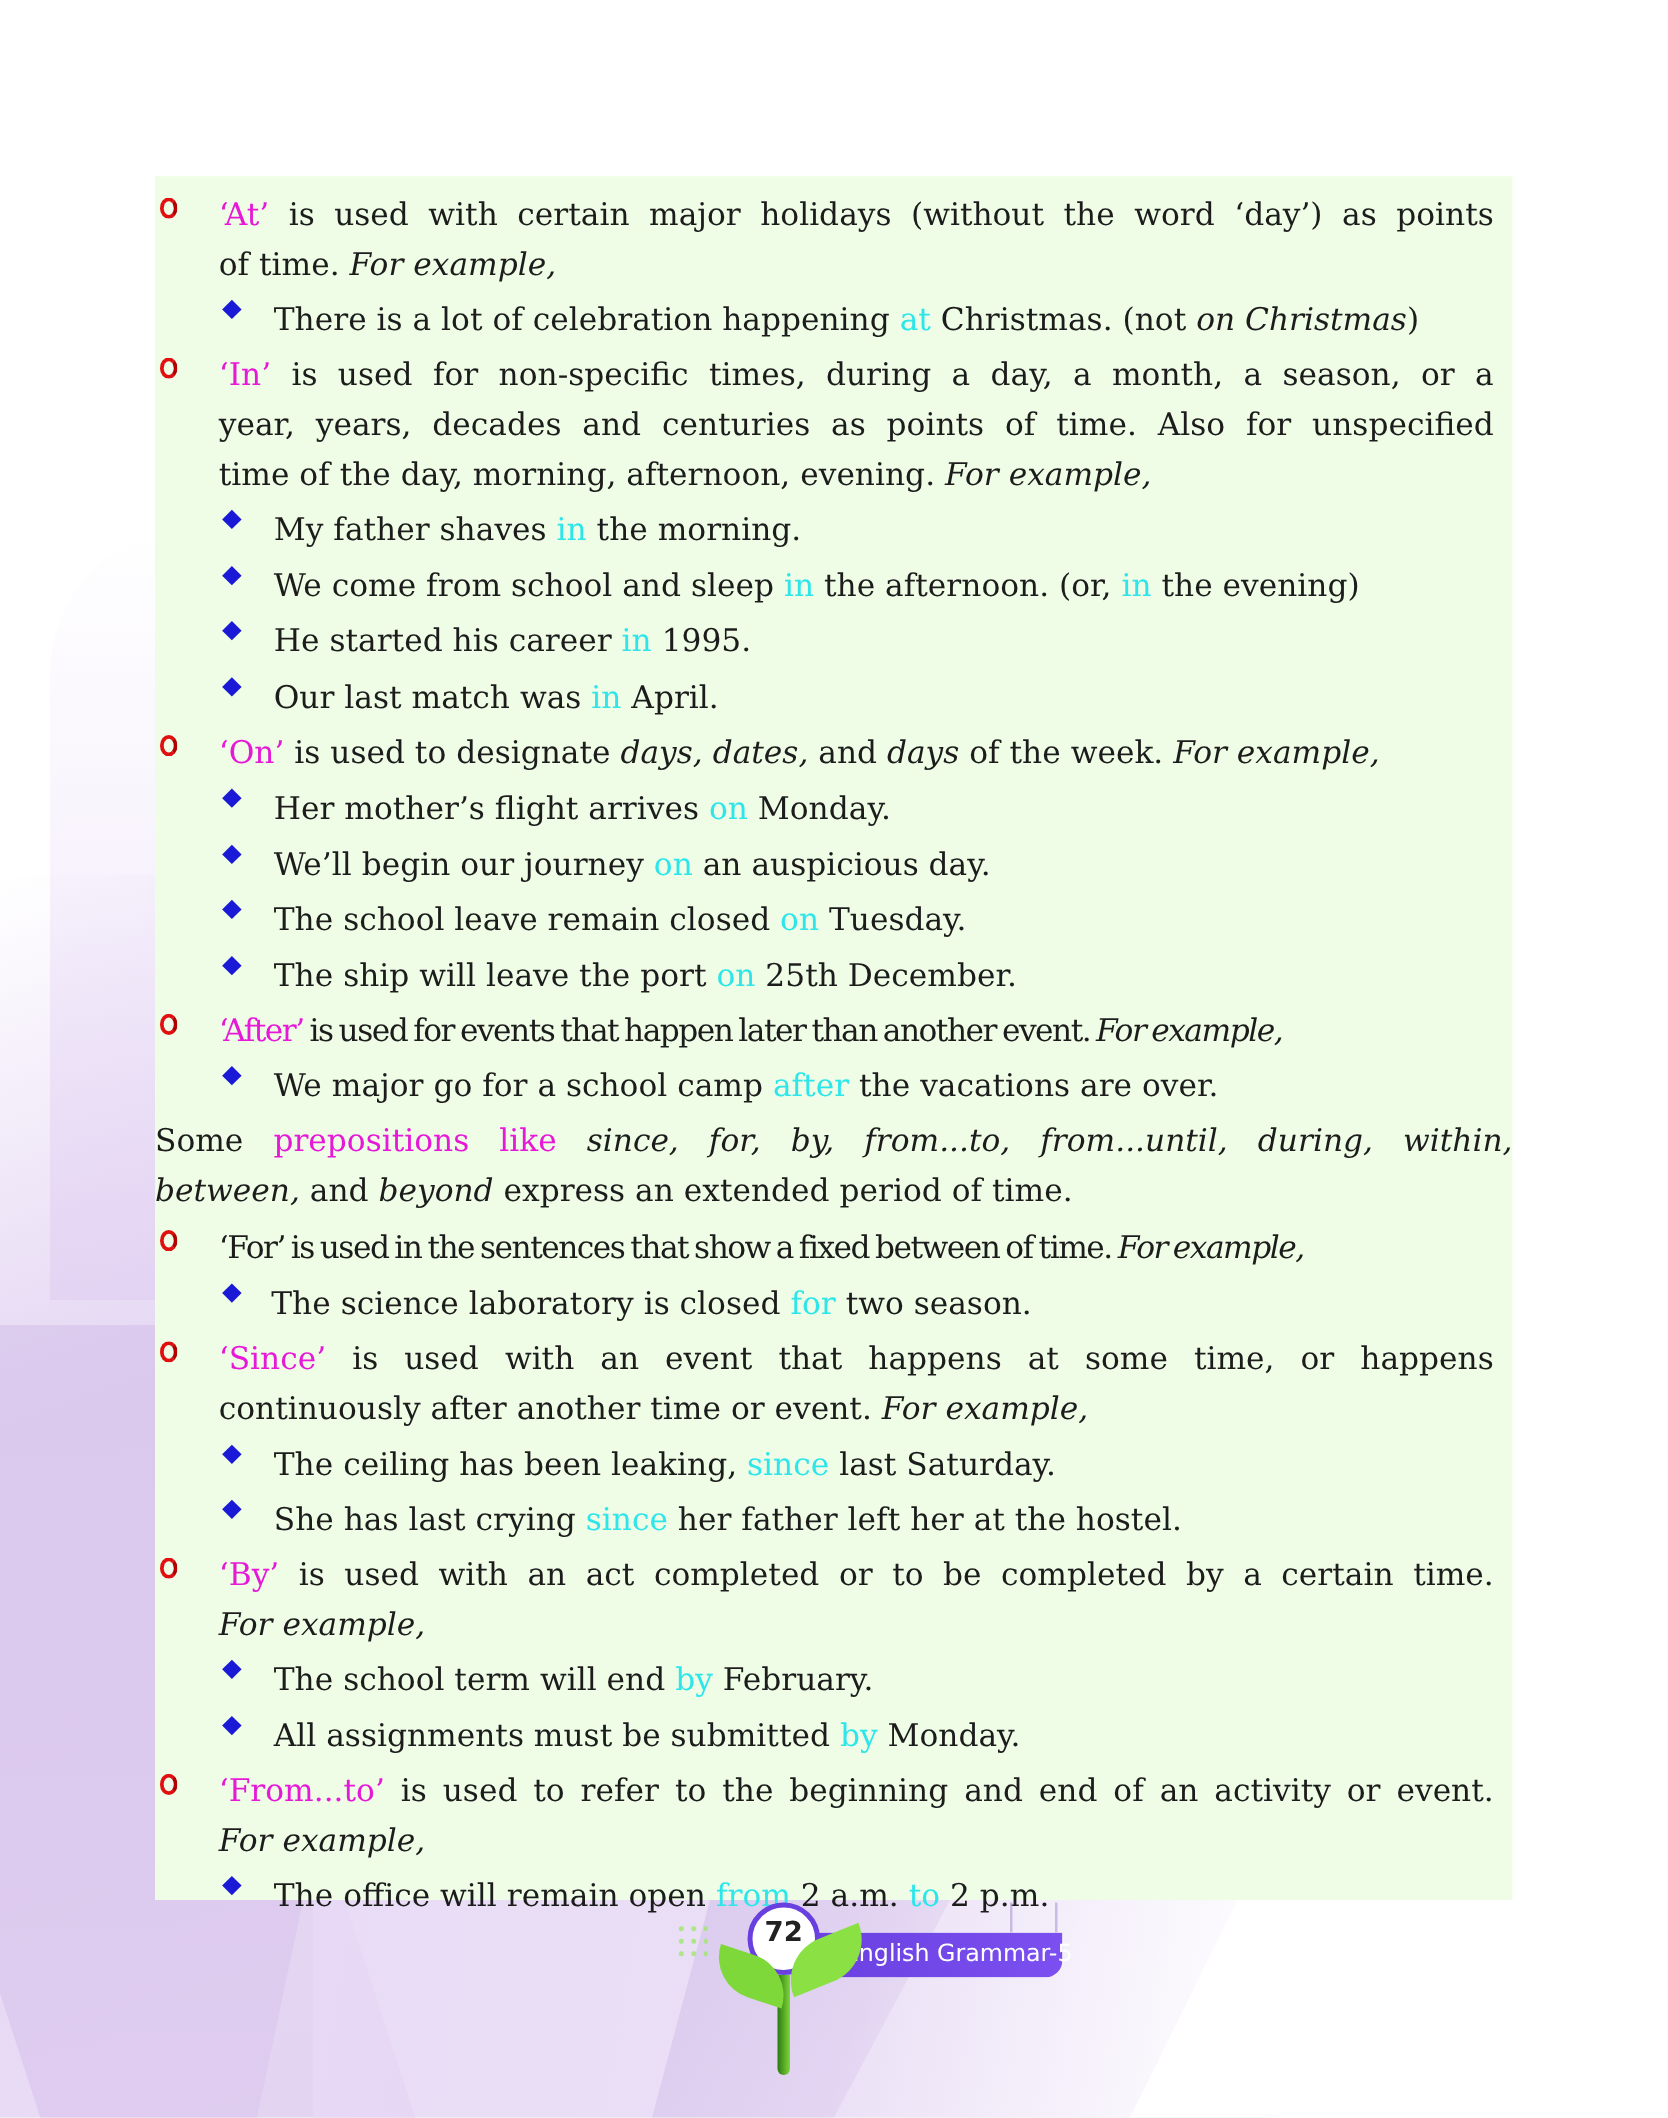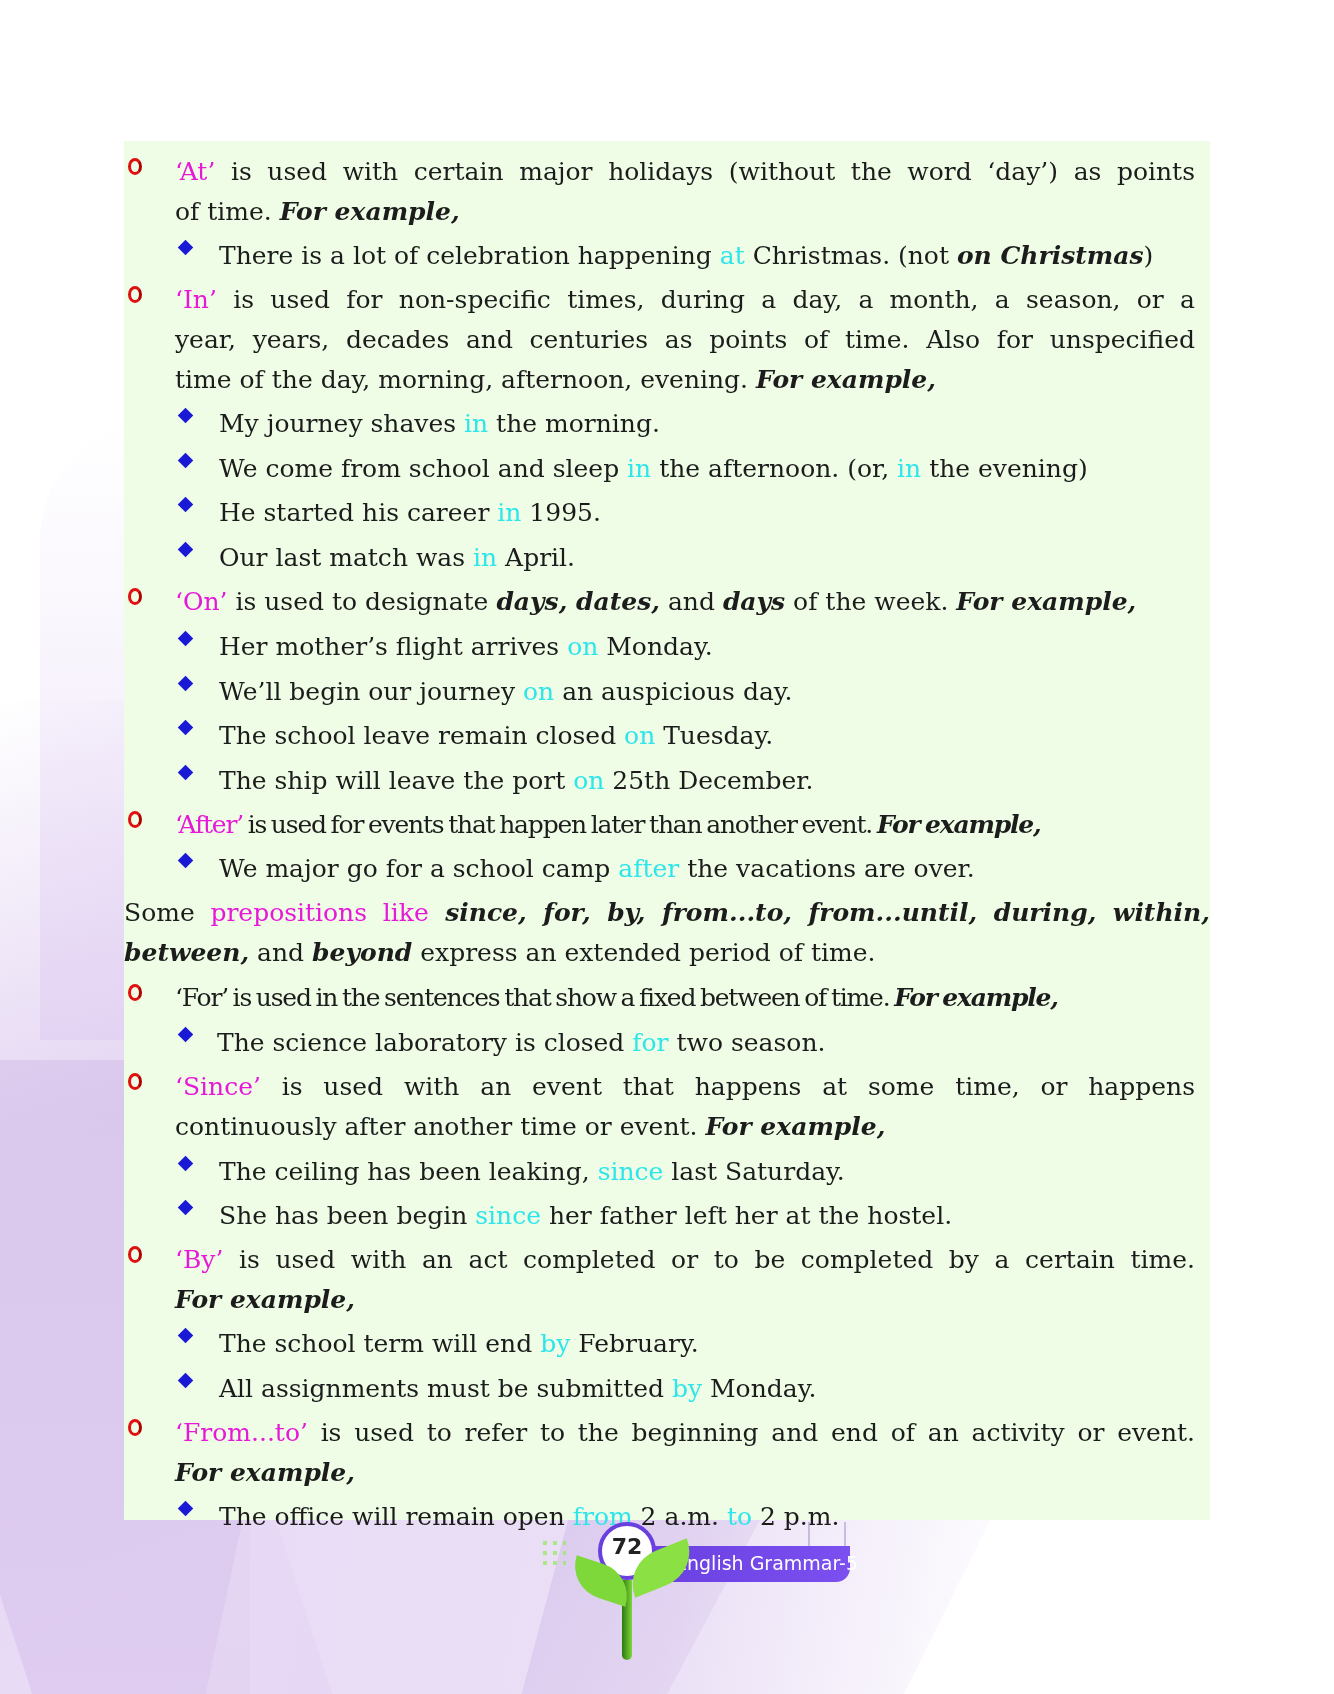--- a/index.html
+++ b/index.html
@@ -43,21 +43,21 @@
     position:absolute; width:14px; height:17px; border:3px solid #e01010;
     border-radius:50%; box-sizing:border-box;
     border-right-color:#b00000;
   }
   .diam {
     position:absolute; width:11px; height:11px; background:#1a1ad6;
     transform:rotate(45deg);
   }
   .mag { color:#e619d8; }
   .cyan { color:#2ee6ea; }
-  i { font-style:italic;font-weight:bold; }
+  i { font-style:italic; }
   .cond { letter-spacing:-1.2px; word-spacing:-2px; }
 
   
   .footer { position:absolute; left:490px; top:1520px; width:380px; height:170px; }
   .banner {
     position:absolute; left:150px; top:26px; width:210px; height:36px;
     background:linear-gradient(90deg,#6a3fe0,#7b4ff0);
     border-radius:0 0 14px 0;
     clip-path:polygon(4% 0,100% 0,100% 100%,0 100%);
   }
@@ -99,21 +99,21 @@
   <div class="line rule-text justify" style="top:4px"><span class="mag">‘At’</span><span> is used with certain major holidays (without the word ‘day’) as points</span></div>
   <div class="line rule-text" style="top:44px"><span>of time. </span><i>For example,</i></div>
   <div class="diam" style="left:56px;top:101px"></div>
   <div class="line sub-text" style="top:88px"><span>There is a lot of celebration happening </span><span class="cyan">at</span><span> Christmas. (not </span><i>on Christmas</i><span>)</span></div>
 
   <div class="circ" style="left:4px;top:145px"></div>
   <div class="line rule-text justify" style="top:132px"><span class="mag">‘In’</span><span> is used for non-specific times, during a day, a month, a season, or a</span></div>
   <div class="line rule-text justify" style="top:172px"><span>year, years, decades and centuries as points of time. Also for unspecified</span></div>
   <div class="line rule-text" style="top:212px"><span>time of the day, morning, afternoon, evening. </span><i>For example,</i></div>
   <div class="diam" style="left:56px;top:269px"></div>
-  <div class="line sub-text" style="top:256px"><span>My journey shaves </span><span class="cyan">in</span><span> the morning.</span></div>
+  <div class="line sub-text" style="top:256px"><span>My father shaves </span><span class="cyan">in</span><span> the morning.</span></div>
   <div class="diam" style="left:56px;top:314px"></div>
   <div class="line sub-text" style="top:301px"><span>We come from school and sleep </span><span class="cyan">in</span><span> the afternoon. (or, </span><span class="cyan">in</span><span> the evening)</span></div>
   <div class="diam" style="left:56px;top:358px"></div>
   <div class="line sub-text" style="top:345px"><span>He started his career </span><span class="cyan">in</span><span> 1995.</span></div>
   <div class="diam" style="left:56px;top:403px"></div>
   <div class="line sub-text" style="top:390px"><span>Our last match was </span><span class="cyan">in</span><span> April.</span></div>
 
   <div class="circ" style="left:4px;top:447px"></div>
   <div class="line rule-text" style="top:434px"><span class="mag">‘On’</span><span> is used to designate </span><i>days, dates,</i><span> and </span><i>days</i><span> of the week. </span><i>For example,</i></div>
   <div class="diam" style="left:56px;top:492px"></div>
@@ -137,21 +137,21 @@
   <div class="line rule-text cond" style="top:830px"><span>‘For’</span><span> is used in the sentences that show a fixed between of time. </span><i>For example,</i></div>
   <div class="diam" style="left:56px;top:888px"></div>
   <div class="line sub-text" style="top:875px;left:93px"><span>The science laboratory is closed </span><span class="cyan">for</span><span> two season.</span></div>
 
   <div class="circ" style="left:4px;top:932px"></div>
   <div class="line rule-text justify" style="top:919px"><span class="mag">‘Since’</span><span> is used with an event that happens at some time, or happens</span></div>
   <div class="line rule-text" style="top:959px"><span>continuously after another time or event. </span><i>For example,</i></div>
   <div class="diam" style="left:56px;top:1017px"></div>
   <div class="line sub-text" style="top:1004px"><span>The ceiling has been leaking, </span><span class="cyan">since</span><span> last Saturday.</span></div>
   <div class="diam" style="left:56px;top:1061px"></div>
-  <div class="line sub-text" style="top:1048px"><span>She has been begin </span><span class="cyan">since</span><span> her father left her at the hostel.</span></div>
+  <div class="line sub-text" style="top:1048px"><span>She has last crying </span><span class="cyan">since</span><span> her father left her at the hostel.</span></div>
 
   <div class="circ" style="left:4px;top:1105px"></div>
   <div class="line rule-text justify" style="top:1092px"><span class="mag">‘By’</span><span> is used with an act completed or to be completed by a certain time.</span></div>
   <div class="line rule-text" style="top:1132px"><i>For example,</i></div>
   <div class="diam" style="left:56px;top:1189px"></div>
   <div class="line sub-text" style="top:1176px"><span>The school term will end </span><span class="cyan">by</span><span> February.</span></div>
   <div class="diam" style="left:56px;top:1234px"></div>
   <div class="line sub-text" style="top:1221px"><span>All assignments must be submitted </span><span class="cyan">by</span><span> Monday.</span></div>
 
   <div class="circ" style="left:4px;top:1278px"></div>

